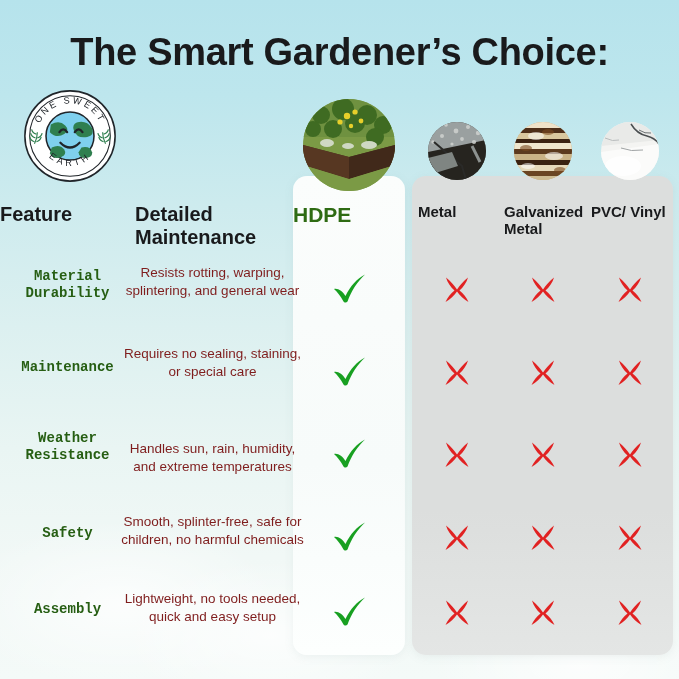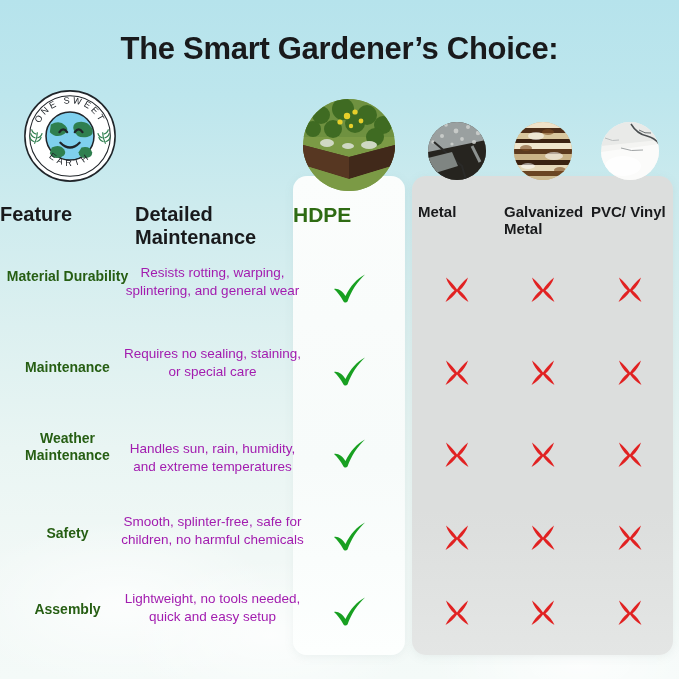--- a/index.html
+++ b/index.html
@@ -20,21 +20,21 @@
     pointer-events: none;
   }
   .mist.m1 { left: -40px; top: 520px; width: 320px; height: 170px; }
   .mist.m2 { left: 120px; top: 560px; width: 300px; height: 150px; }
   .mist.m3 { left: 430px; top: 600px; width: 300px; height: 130px; }
 
   
   .title {
     position: absolute; left: 0; top: 31px; width: 679px;
     text-align: center;
-    font-size: 31px;
+    font-size: 38px;
     font-weight: bold;
     letter-spacing: -0.3px;
     color: #191a1c;
     white-space: nowrap;
   }
 
   
   .panel {
     position: absolute;
     border-radius: 14px;
@@ -84,26 +84,27 @@
   .h-pvc     { left: 591px;top: 203px; width: 78px;  font-size: 15px; }
 
   
   .row { position: absolute; left: 0; width: 679px; }
   .feat {
     position: absolute; left: 0; width: 135px;
     text-align: center;
     font-size: 14px; font-weight: bold;
     color: #265e13;
     line-height: 1.22;
+    font-family: Liberation Mono, monospace;
   }
   .desc {
     position: absolute; left: 120px; width: 185px;
     text-align: center;
     font-size: 13.5px;
-    color: #a21caf;
+    color: #7f1d1d;
     line-height: 1.30;
   }
   .mark { position: absolute; width: 40px; height: 40px; }
   .m-hdpe  { left: 329px; }
   .m-wood  { left: 437px; }
   .m-metal { left: 523px; }
   .m-pvc   { left: 610px; }
 </style>
 </head>
 <body>
@@ -291,21 +292,21 @@
           <path d="M9 9.5 C13.5 13 17 17 20 21.5 C23 17 26.5 13 31 9.5 C29.5 14.5 26.5 19 22.5 22.5 C26.5 25.5 29.5 29.5 31.5 34 C26.5 31 23 27.5 20 23.5 C17 27.5 13.5 31 8.5 34 C10.5 29.5 13.5 25.5 17.5 22.5 C13.5 19 10.5 14.5 9 9.5 Z" fill="#e12222"></path>
         </svg></div>
       <div class="mark m-metal" style="top: 6px;"><svg viewBox="0 0 40 40" width="40" height="40">
           <path d="M9 9.5 C13.5 13 17 17 20 21.5 C23 17 26.5 13 31 9.5 C29.5 14.5 26.5 19 22.5 22.5 C26.5 25.5 29.5 29.5 31.5 34 C26.5 31 23 27.5 20 23.5 C17 27.5 13.5 31 8.5 34 C10.5 29.5 13.5 25.5 17.5 22.5 C13.5 19 10.5 14.5 9 9.5 Z" fill="#e12222"></path>
         </svg></div>
       <div class="mark m-pvc" style="top: 6px;"><svg viewBox="0 0 40 40" width="40" height="40">
           <path d="M9 9.5 C13.5 13 17 17 20 21.5 C23 17 26.5 13 31 9.5 C29.5 14.5 26.5 19 22.5 22.5 C26.5 25.5 29.5 29.5 31.5 34 C26.5 31 23 27.5 20 23.5 C17 27.5 13.5 31 8.5 34 C10.5 29.5 13.5 25.5 17.5 22.5 C13.5 19 10.5 14.5 9 9.5 Z" fill="#e12222"></path>
         </svg></div>
     </div>
     <div class="row" style="top: 424px;">
-      <div class="feat" style="top: 6px;">Weather Maintenance</div>
+      <div class="feat" style="top: 6px;">Weather Resistance</div>
       <div class="desc" style="top: 16px;">Handles sun, rain, humidity, and extreme temperatures</div>
       <div class="mark m-hdpe" style="top: 9px;"><svg viewBox="0 0 40 40" width="40" height="40">
           <path d="M5 21 C9 20 13.5 23 16.5 28 C21 18.5 28 10.5 36 6.5 C28.5 13.5 22.5 22.5 18.5 33.5 C17.2 35.2 15.2 34.8 14.2 33 C11.6 28.2 8.6 24.2 5 21 Z" fill="#18a021"></path>
         </svg></div>
       <div class="mark m-wood" style="top: 9px;"><svg viewBox="0 0 40 40" width="40" height="40">
           <path d="M9 9.5 C13.5 13 17 17 20 21.5 C23 17 26.5 13 31 9.5 C29.5 14.5 26.5 19 22.5 22.5 C26.5 25.5 29.5 29.5 31.5 34 C26.5 31 23 27.5 20 23.5 C17 27.5 13.5 31 8.5 34 C10.5 29.5 13.5 25.5 17.5 22.5 C13.5 19 10.5 14.5 9 9.5 Z" fill="#e12222"></path>
         </svg></div>
       <div class="mark m-metal" style="top: 9px;"><svg viewBox="0 0 40 40" width="40" height="40">
           <path d="M9 9.5 C13.5 13 17 17 20 21.5 C23 17 26.5 13 31 9.5 C29.5 14.5 26.5 19 22.5 22.5 C26.5 25.5 29.5 29.5 31.5 34 C26.5 31 23 27.5 20 23.5 C17 27.5 13.5 31 8.5 34 C10.5 29.5 13.5 25.5 17.5 22.5 C13.5 19 10.5 14.5 9 9.5 Z" fill="#e12222"></path>
         </svg></div>

